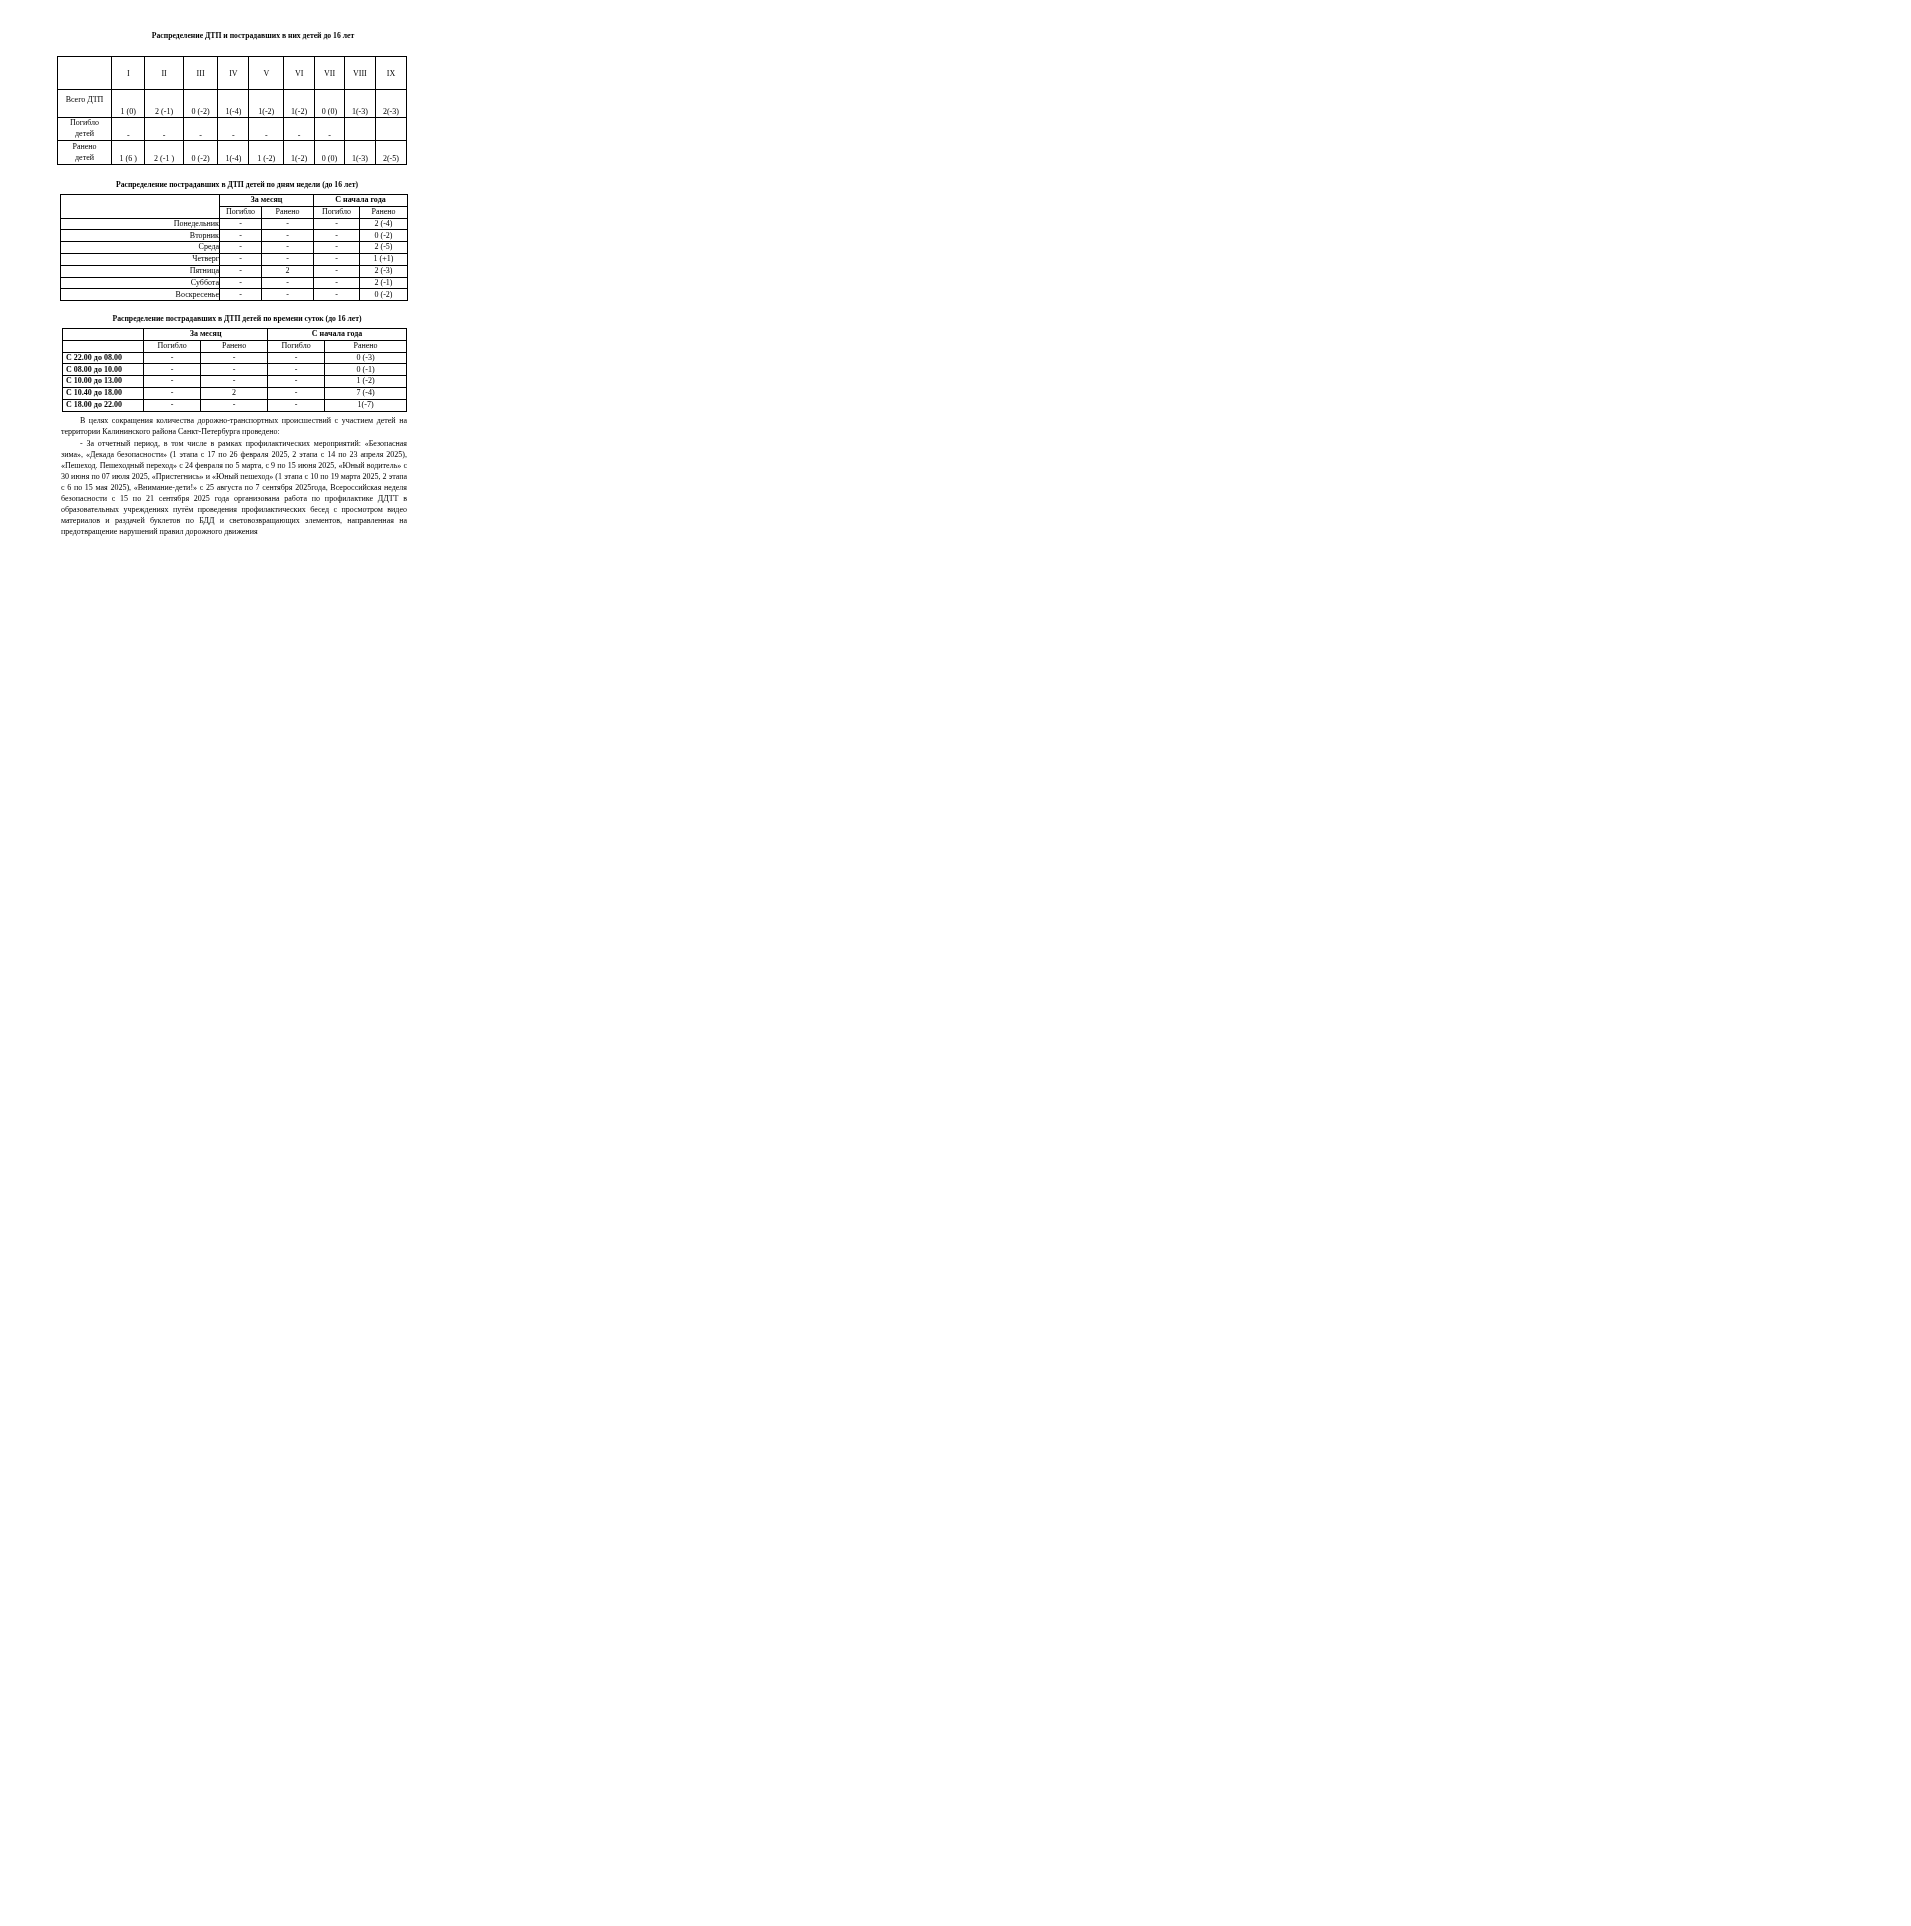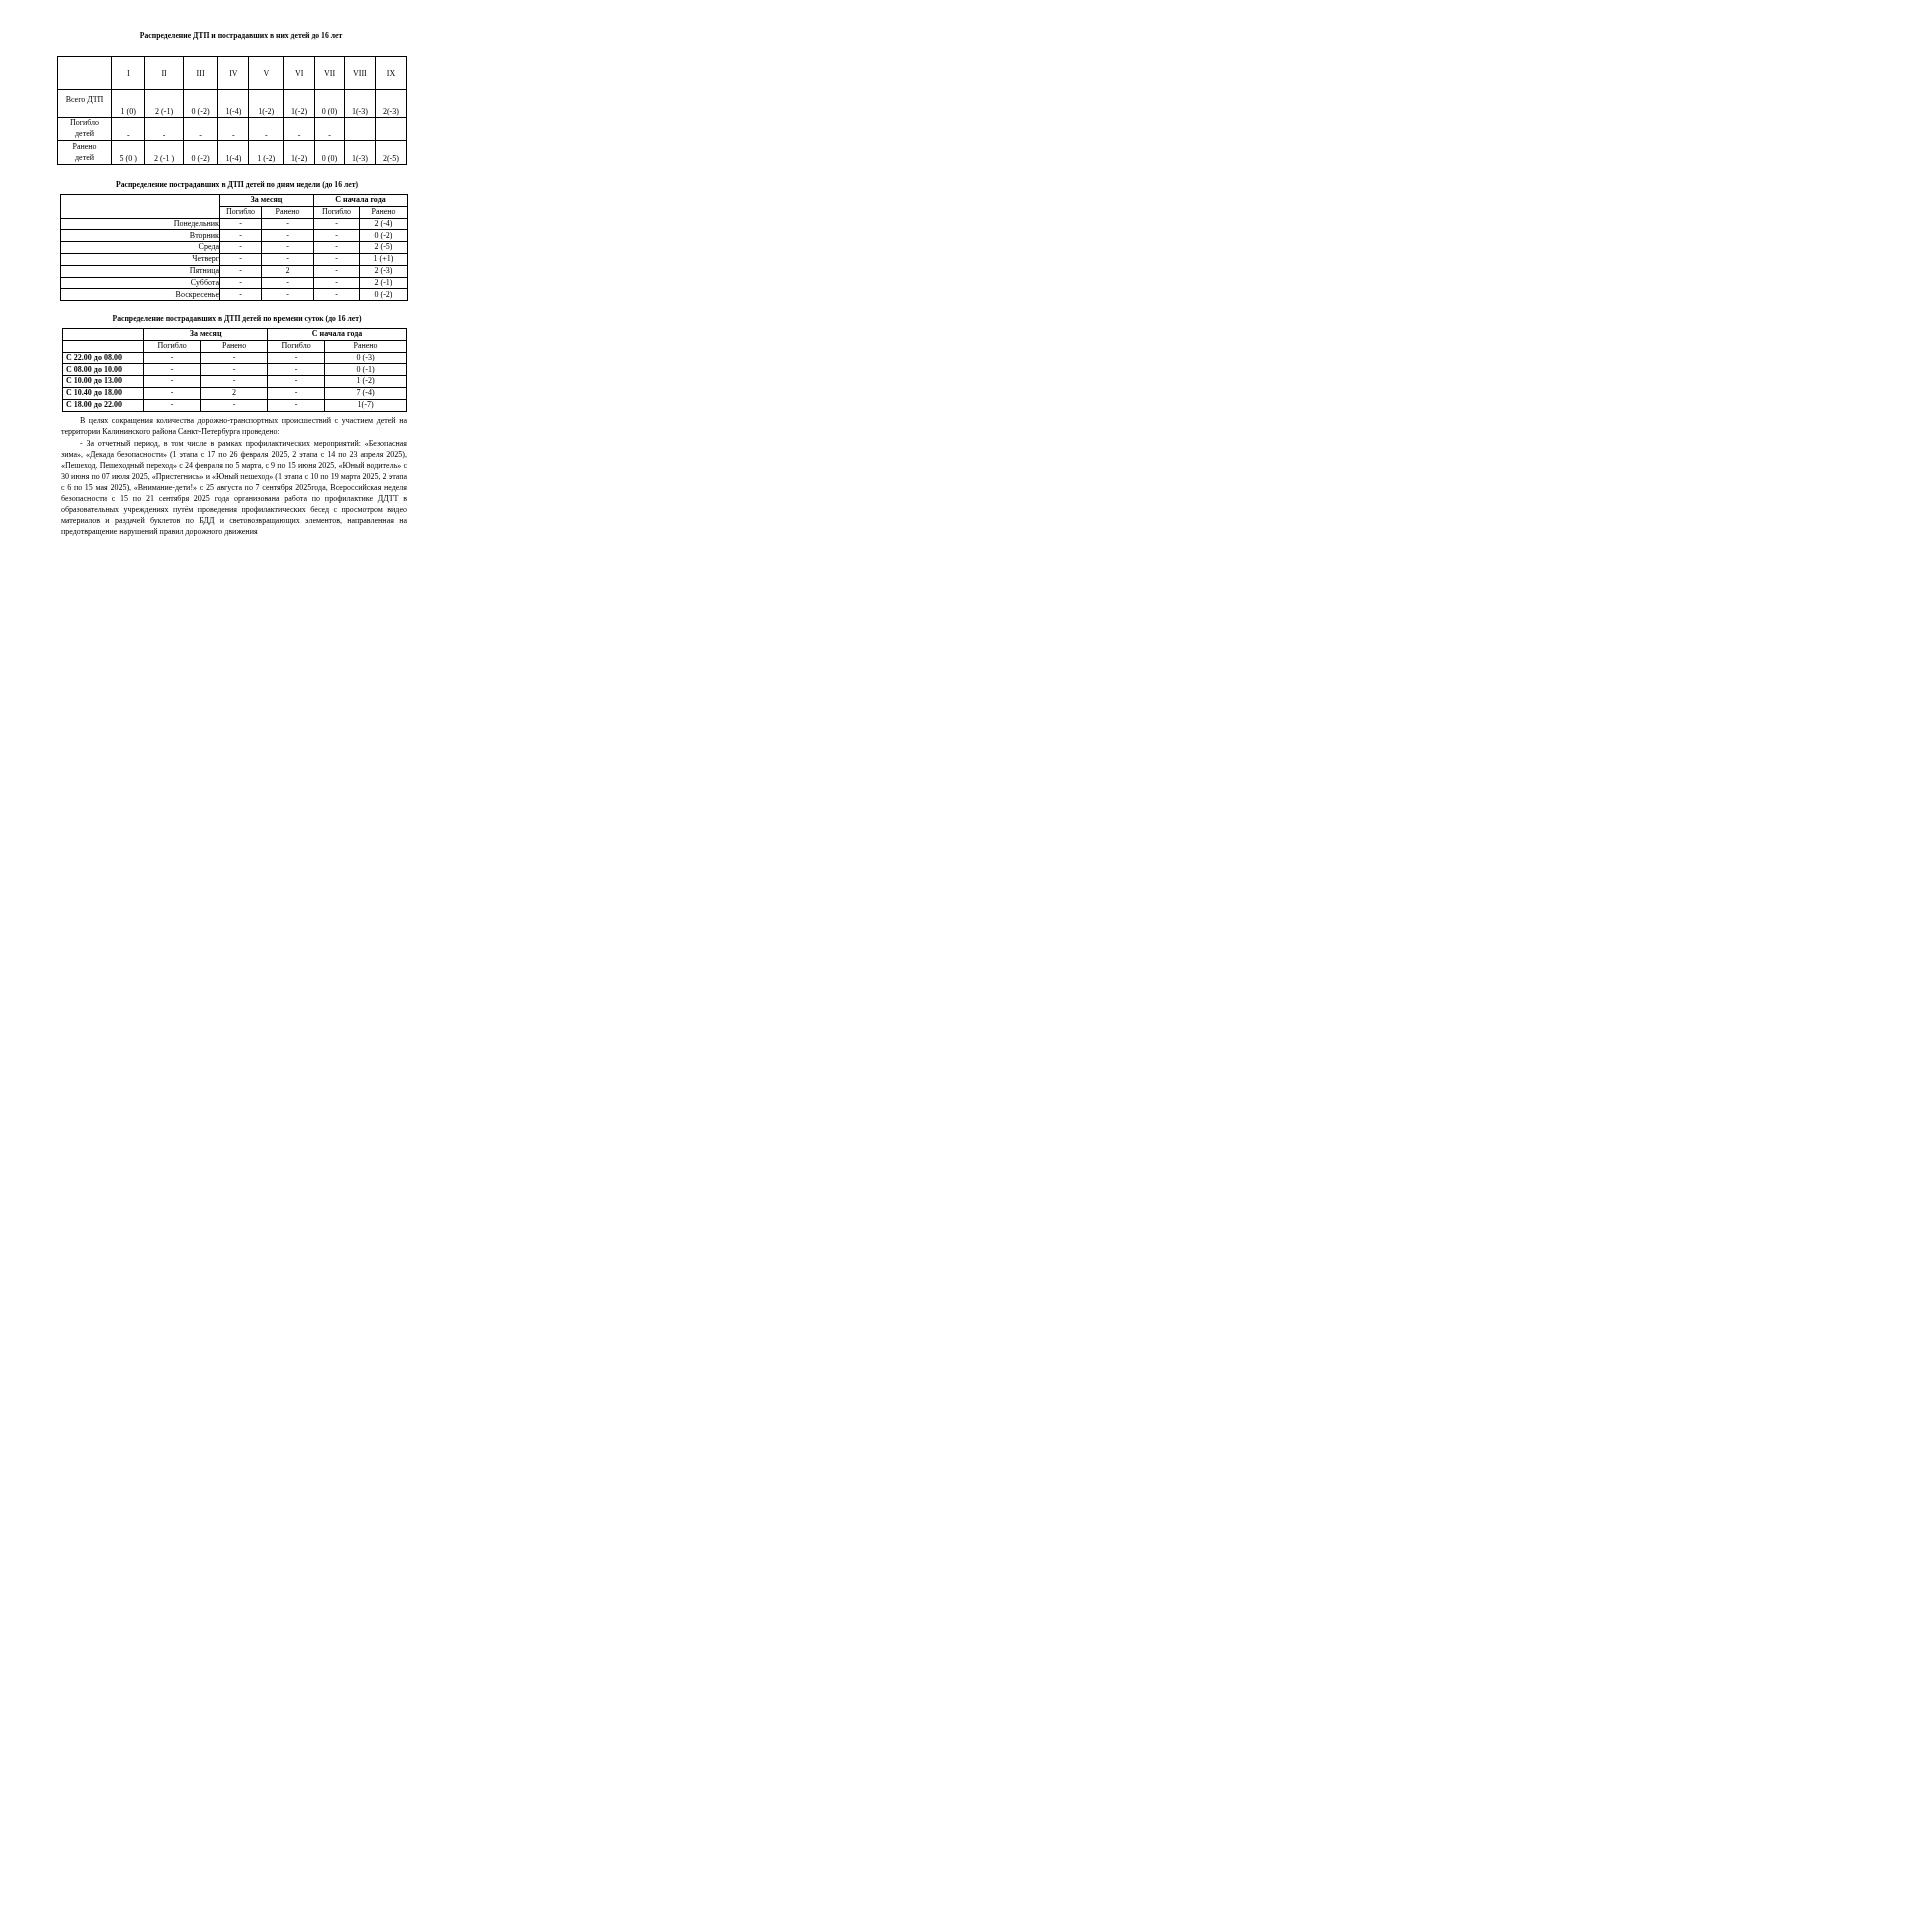--- a/index.html
+++ b/index.html
@@ -55,21 +55,21 @@
       text-align: justify;
       text-indent: 19px;
       margin: 0;
     }
   </style>
 </head>
 <body>
 
 <div class="page">
 
-  <div class="title" style="left:4px; width:474px; top:31px;">Распределение ДТП и пострадавших в них детей до 16 лет</div>
+  <div class="title" style="left:16px; width:474px; top:31px;">Распределение ДТП и пострадавших в них детей до 16 лет</div>
 
   <table id="t1">
     <tbody>
         <tr class="hdr">
       <td class="row-label"></td>
       <td>I</td>
       <td>II</td>
       <td>III</td>
       <td>IV</td>
       <td>V</td>
@@ -103,21 +103,21 @@
       <td class="val">-</td>
       <td class="val">-</td>
       <td class="val"></td>
       <td class="val"></td>
     </tr>
     <tr class="r3">
       <td class="row-label">
         <div>Ранено</div>
         <div>детей</div>
       </td>
-      <td class="val">5 (0 )</td>
+      <td class="val">1 (6 )</td>
       <td class="val">2 (-1 )</td>
       <td class="val">0 (-2)</td>
       <td class="val">1(-4)</td>
       <td class="val">1 (-2)</td>
       <td class="val">1(-2)</td>
       <td class="val">0 (0)</td>
       <td class="val">1(-3)</td>
       <td class="val">2(-5)</td>
     </tr>
   </tbody>

